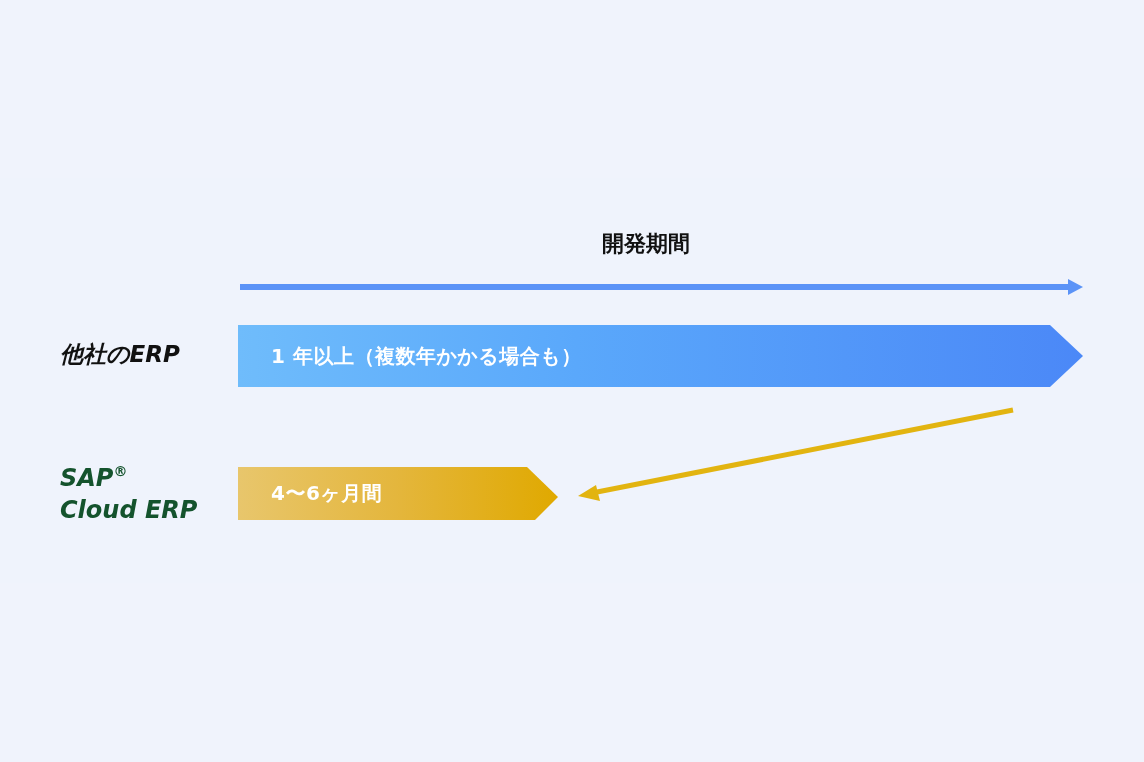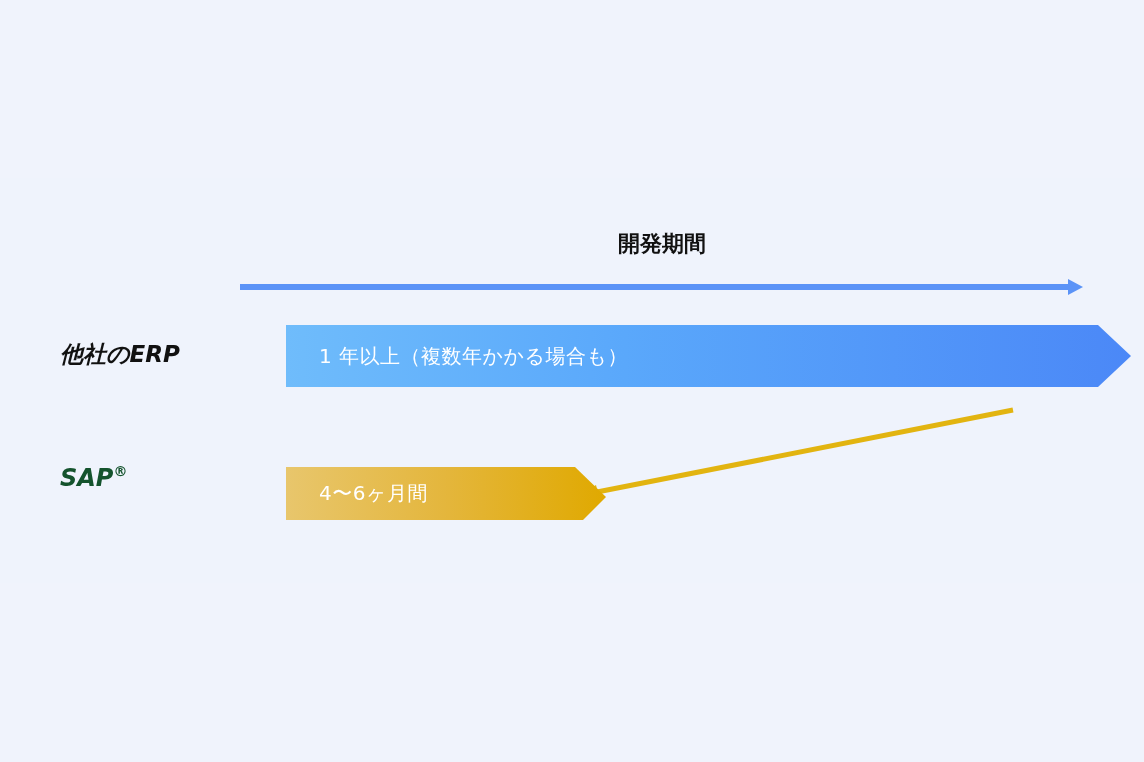--- a/index.html
+++ b/index.html
@@ -6,32 +6,32 @@
     body {
       width: 1144px; height: 762px; position: relative; overflow: hidden;
       background: #f0f3fc;
       font-family: "DejaVu Sans", "Liberation Sans", sans-serif;
     }
     .panel {
       position: absolute; left: 0; top: 178px; width: 1144px; height: 405px;
       background: #eff3fc;
     }
     .title {
-      position: absolute; left: 540px; top: 229px; width: 244px; text-align: center;
+      position: absolute; left: 524px; top: 229px; width: 244px; text-align: center;
       font-size: 22px; font-weight: bold; color: #111111;
     }
     .row-label {
       position: absolute; left: 60px; font-weight: bold; color: #111;
       font-size: 23px; line-height: 1.3; font-style: italic;
     }
     .row-label.sap { color: #14532d; font-size: 24px; line-height: 1.35; }
     .row-label sup { font-size: 14px; vertical-align: 10px; }
     .bar {
       position: absolute; display: flex; align-items: center;
-      color: #ffffff; font-weight: normal; font-size: 20px; margin-left: 48px;
+      color: #ffffff; font-weight: bold; font-size: 20px;
     }
     .bar.blue {
       left: 238px; top: 325px; width: 845px; height: 62px;
       background: linear-gradient(90deg, #6fbcfb 0%, #5aa8fb 40%, #4b88f7 100%);
       clip-path: polygon(0 0, 812px 0, 845px 31px, 812px 62px, 0 62px);
     }
     .bar.yellow {
       left: 238px; top: 467px; width: 320px; height: 53px;
       background: linear-gradient(90deg, #e8c66c 0%, #e4b63c 50%, #e0a900 100%);
       clip-path: polygon(0 0, 289px 0, 320px 30px, 289px 61px, 0 61px);
@@ -54,20 +54,21 @@
   <g>
     <line x1="1013" y1="410" x2="592" y2="493" stroke="#e2b410" stroke-width="5"></line>
     <polygon points="578,496 596,485 600,501" fill="#e2b410"></polygon>
   </g>
 </svg>
 
 <div class="row-label" style="top:340px;">他社のERP</div>
 
 <div class="row-label sap" style="top:462px;">
   <span>SAP</span><sup>®</sup><br>
+  <span>Cloud ERP</span>
 </div>
 
 <div class="bar blue">
   <span>1 年以上（複数年かかる場合も）</span>
 </div>
 
 <div class="bar yellow">
   <span>4〜6ヶ月間</span>
 </div>
 

